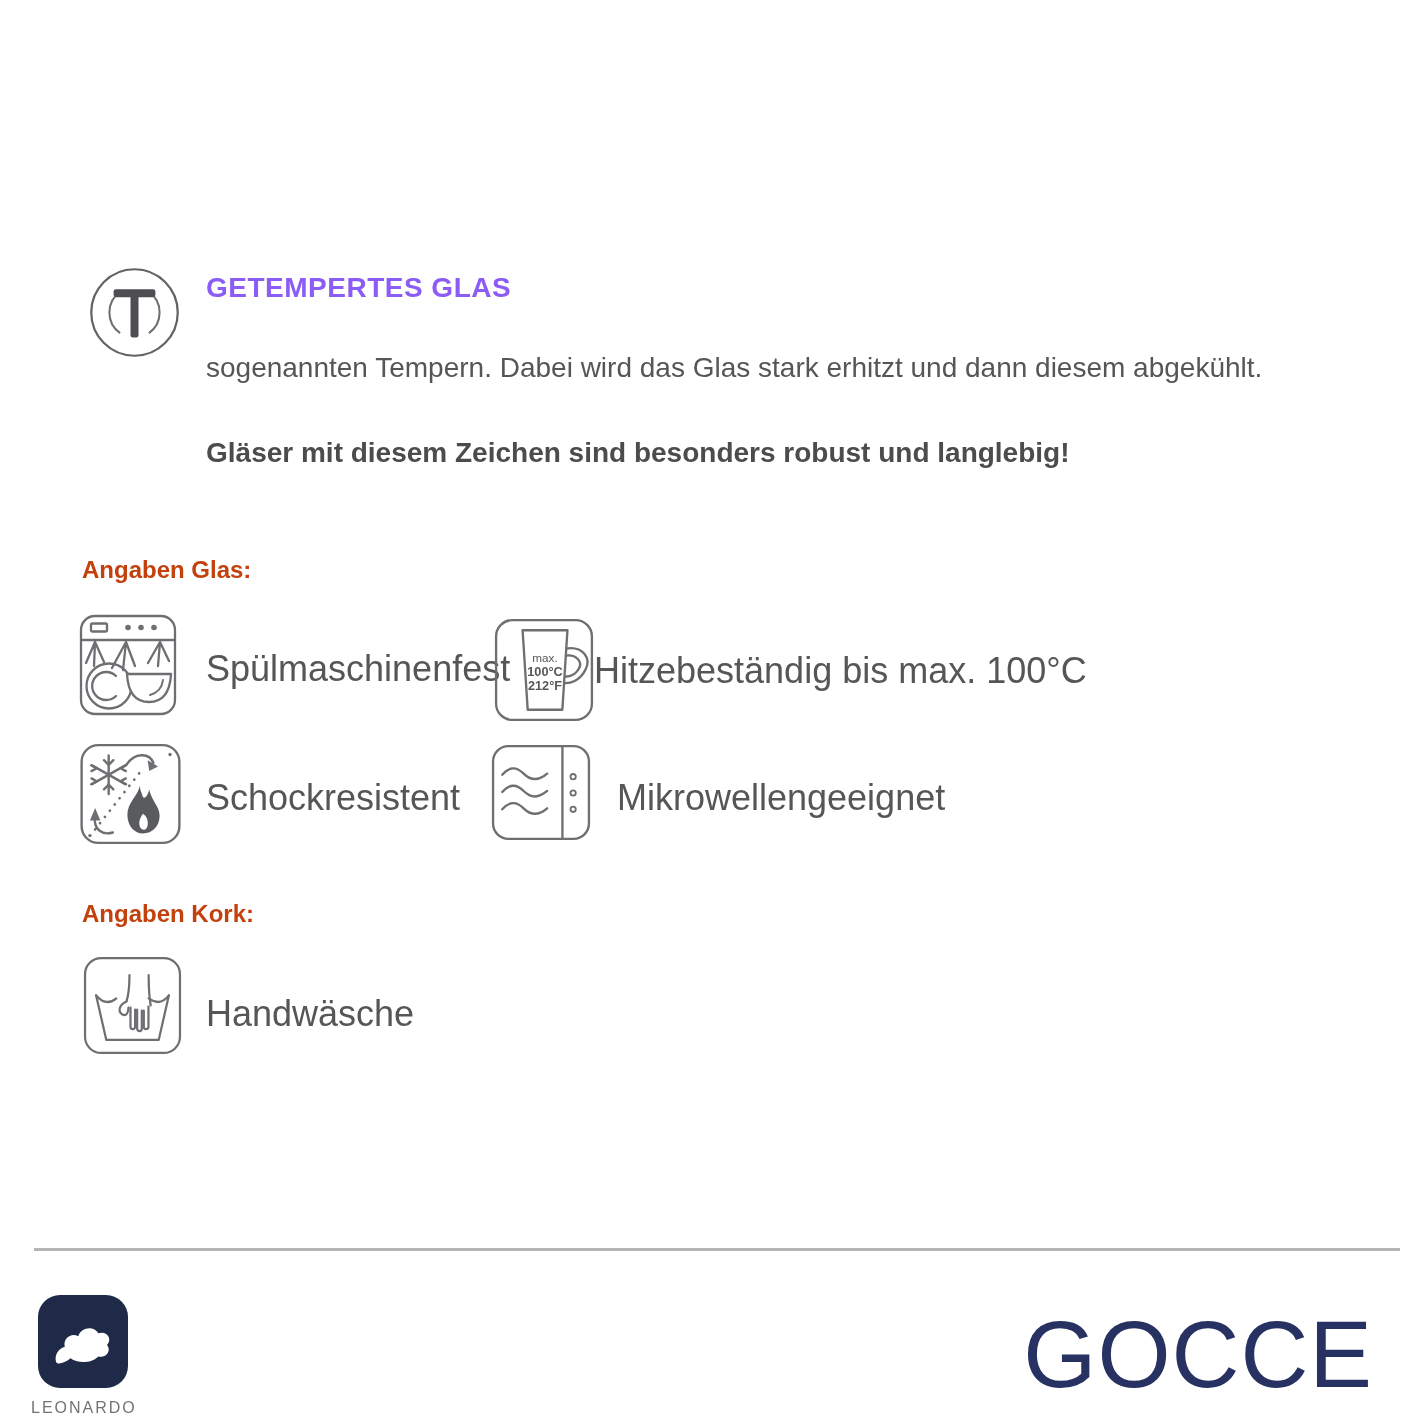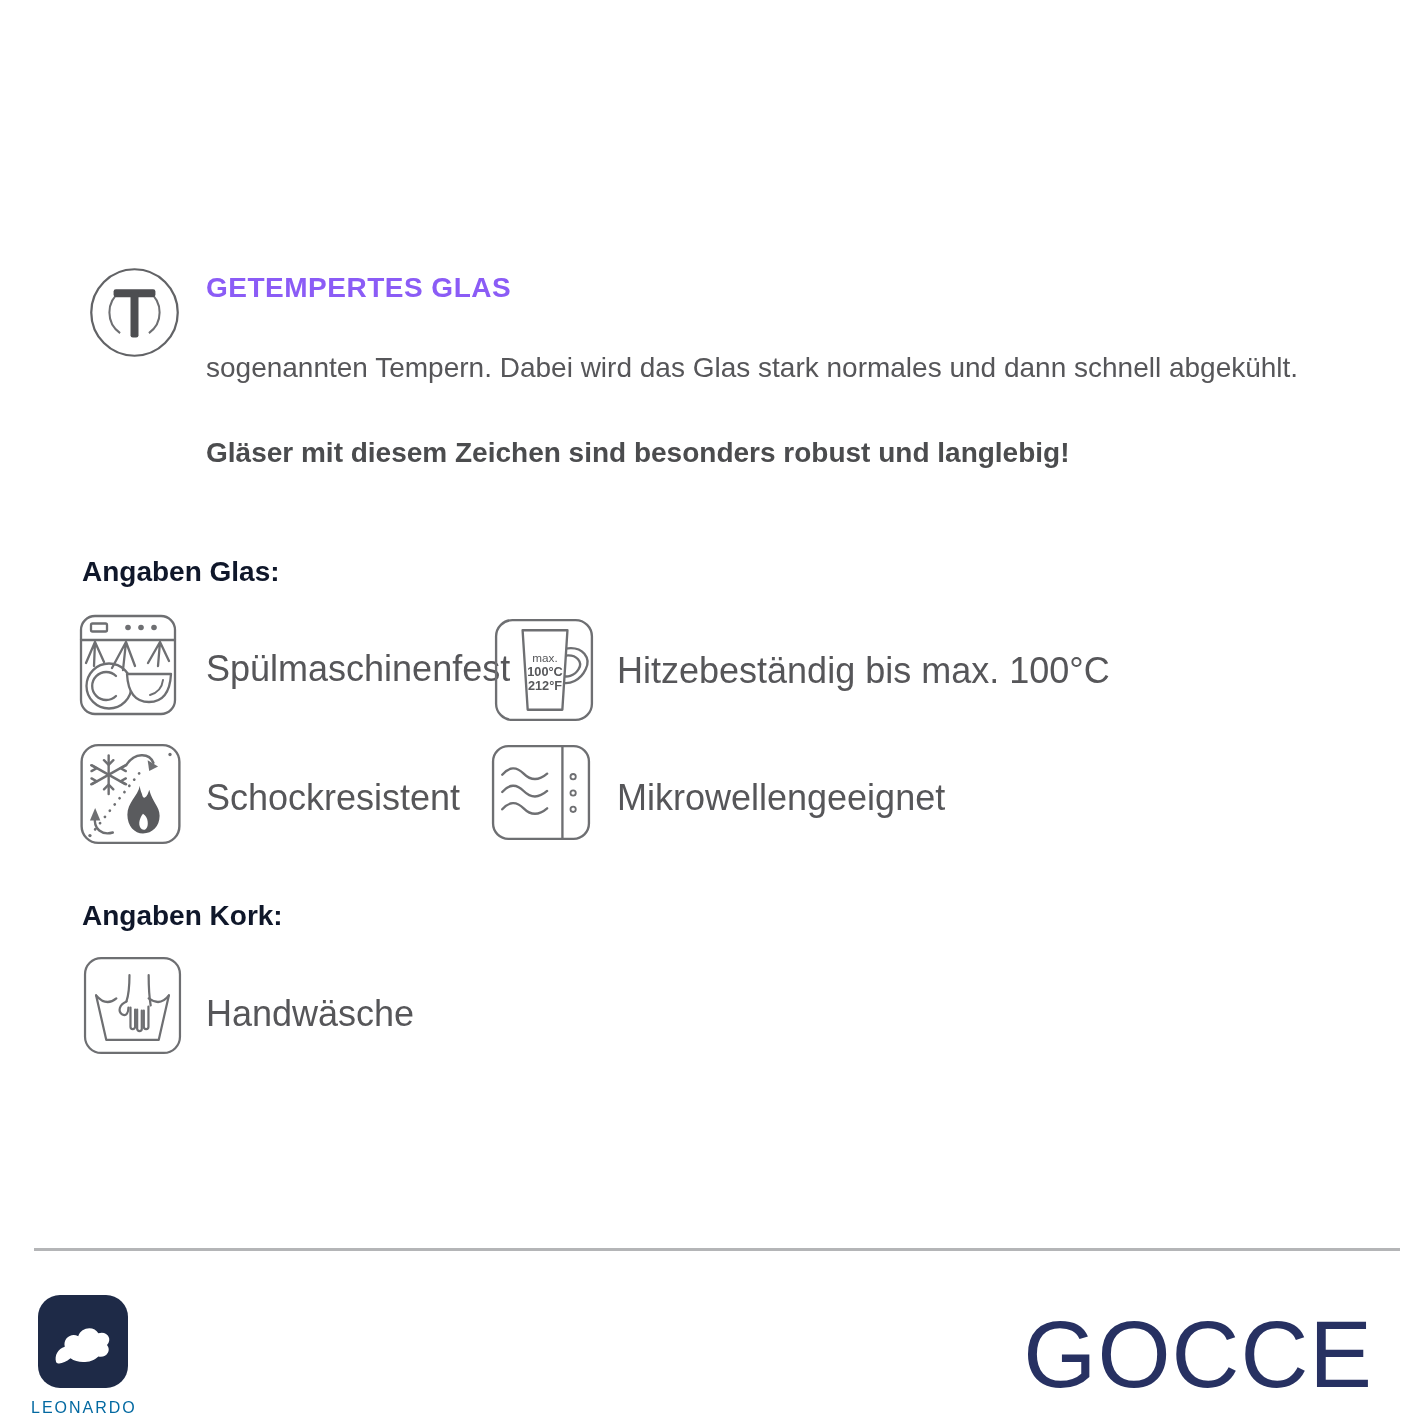--- a/index.html
+++ b/index.html
@@ -4,45 +4,45 @@
 <style>
   html,body{margin:0;padding:0;background:#fff;}
   .canvas{
     position:relative;width:1420px;height:1420px;background:#ffffff;overflow:hidden;
     font-family:"Liberation Sans",sans-serif;
   }
   .abs{position:absolute;}
   .h-title{font-size:28px;font-weight:bold;color:#8b5cf6;letter-spacing:.5px;white-space:nowrap;}
   .body-line{font-size:28px;color:#565659;white-space:nowrap;}
   .highlight{font-size:28px;font-weight:bold;color:#4b4c4e;white-space:nowrap;}
-  .sec-heading{font-size:28px;font-weight:bold;color:#0f172a;white-space:nowrap;}
+  .sec-heading{font-size:24px;font-weight:bold;color:#c2410c;white-space:nowrap;}
   .item-label{font-size:36px;color:#565659;white-space:nowrap;}
   .divider{position:absolute;left:34px;top:1248px;width:1366px;height:3px;background:#b4b5b7;}
   .logo-box{position:absolute;left:38px;top:1295px;width:90px;height:93px;border-radius:22px;background:#1e2a47;display:flex;align-items:center;justify-content:center;}
-  .brand-word{position:absolute;left:31px;top:1399px;width:104px;text-align:center;font-size:16px;font-weight:500;letter-spacing:2px;color:#0369a1;white-space:nowrap;}
+  .brand-word{position:absolute;left:31px;top:1399px;width:104px;text-align:center;font-size:16px;font-weight:500;letter-spacing:2px;color:#737373;white-space:nowrap;}
   .collection-word{position:absolute;right:47px;top:1308px;font-size:94px;font-weight:400;letter-spacing:1px;color:#273162;line-height:1;white-space:nowrap;}
   svg text{font-family:"Liberation Sans",sans-serif;}
   .icon{display:block;}
 </style>
 </head>
 <body>
 
 <div class="canvas">
 
   <svg class="abs icon" style="left:88px;top:266px;" width="93" height="93" viewBox="0 0 100 100">
     <circle cx="50" cy="50" r="46.5" fill="none" stroke="#626366" stroke-width="2.4"></circle>
     <path d="M65.5,27.9 A27,27 0 0 1 65.5,72.1" fill="none" stroke="#6e6f72" stroke-width="2.2"></path>
     <path d="M34.5,72.1 A27,27 0 0 1 34.5,27.9" fill="none" stroke="#6e6f72" stroke-width="2.2"></path>
     <rect x="27.5" y="25" width="45" height="8.5" rx="2.5" fill="#4d4e51"></rect>
     <rect x="45.7" y="28" width="8.6" height="49" rx="2.5" fill="#4d4e51"></rect>
   </svg>
 
   <div class="abs h-title" style="left:206px;top:272px;">GETEMPERTES GLAS</div>
 
-  <div class="abs body-line" style="left:206px;top:352px;">sogenannten Tempern. Dabei wird das Glas stark normales und dann schnell abgekühlt.</div>
+  <div class="abs body-line" style="left:206px;top:352px;">sogenannten Tempern. Dabei wird das Glas stark erhitzt und dann diesem abgekühlt.</div>
 
   <div class="abs highlight" style="left:206px;top:437px;text-align:right;">Gläser mit diesem Zeichen sind besonders robust und langlebig!</div>
 
   <div class="abs sec-heading" style="left:82px;top:556px;">Angaben Glas:</div>
 
   <svg class="abs icon" style="left:78px;top:613px;" width="100" height="104" viewBox="0 0 100 104">
     <g fill="none" stroke="#6e6f72" stroke-width="2.3" stroke-linecap="round" stroke-linejoin="round">
       <rect x="3" y="3" width="94" height="98" rx="14"></rect>
       <line x1="3" y1="27" x2="97" y2="27"></line>
       <rect x="13" y="10.5" width="16" height="8" rx="1.5"></rect>
@@ -66,21 +66,21 @@
     <g fill="none" stroke="#6e6f72" stroke-width="2.3" stroke-linecap="round" stroke-linejoin="round">
       <rect x="3" y="3" width="94" height="98" rx="16"></rect>
       <path d="M71,31 C89,28 96,41 91,51 C86,62 75,67 66,64"></path>
       <path d="M70,38 C83,36 88,45 84,51 C80,58 72,60 66,57"></path>
     </g>
     <path d="M29,13 L73,13 L68,91 L34,91 Z" fill="#ffffff" stroke="#6e6f72" stroke-width="2.3" stroke-linejoin="round"></path>
     <text x="51" y="44" text-anchor="middle" font-size="11.5" font-weight="500" fill="#57585b">max.</text>
     <text x="51" y="58" text-anchor="middle" font-size="12.5" font-weight="700" fill="#57585b">100°C</text>
     <text x="51" y="72" text-anchor="middle" font-size="12.5" font-weight="700" fill="#57585b">212°F</text>
   </svg>
-  <div class="abs item-label" style="left:617px;top:650px;">Hitzebeständig bis max. 100°C</div>
+  <div class="abs item-label" style="left:594px;top:650px;">Hitzebeständig bis max. 100°C</div>
 
   <svg class="abs icon" style="left:78px;top:742px;" width="105" height="104" viewBox="0 0 100 100">
     <g fill="none" stroke="#6e6f72" stroke-width="2.3" stroke-linecap="round" stroke-linejoin="round">
       <rect x="3" y="3" width="94" height="94" rx="16"></rect>
       <line x1="29" y1="13" x2="29" y2="50"></line>
       <line x1="13" y1="22.5" x2="45" y2="40.5"></line>
       <line x1="13" y1="40.5" x2="45" y2="22.5"></line>
       <path d="M24.5,17.5 L29,22 L33.5,17.5"></path>
       <path d="M24.5,45.5 L29,41 L33.5,45.5"></path>
       <path d="M12.5,28 L17.5,25.2 L12.2,22.4"></path>

